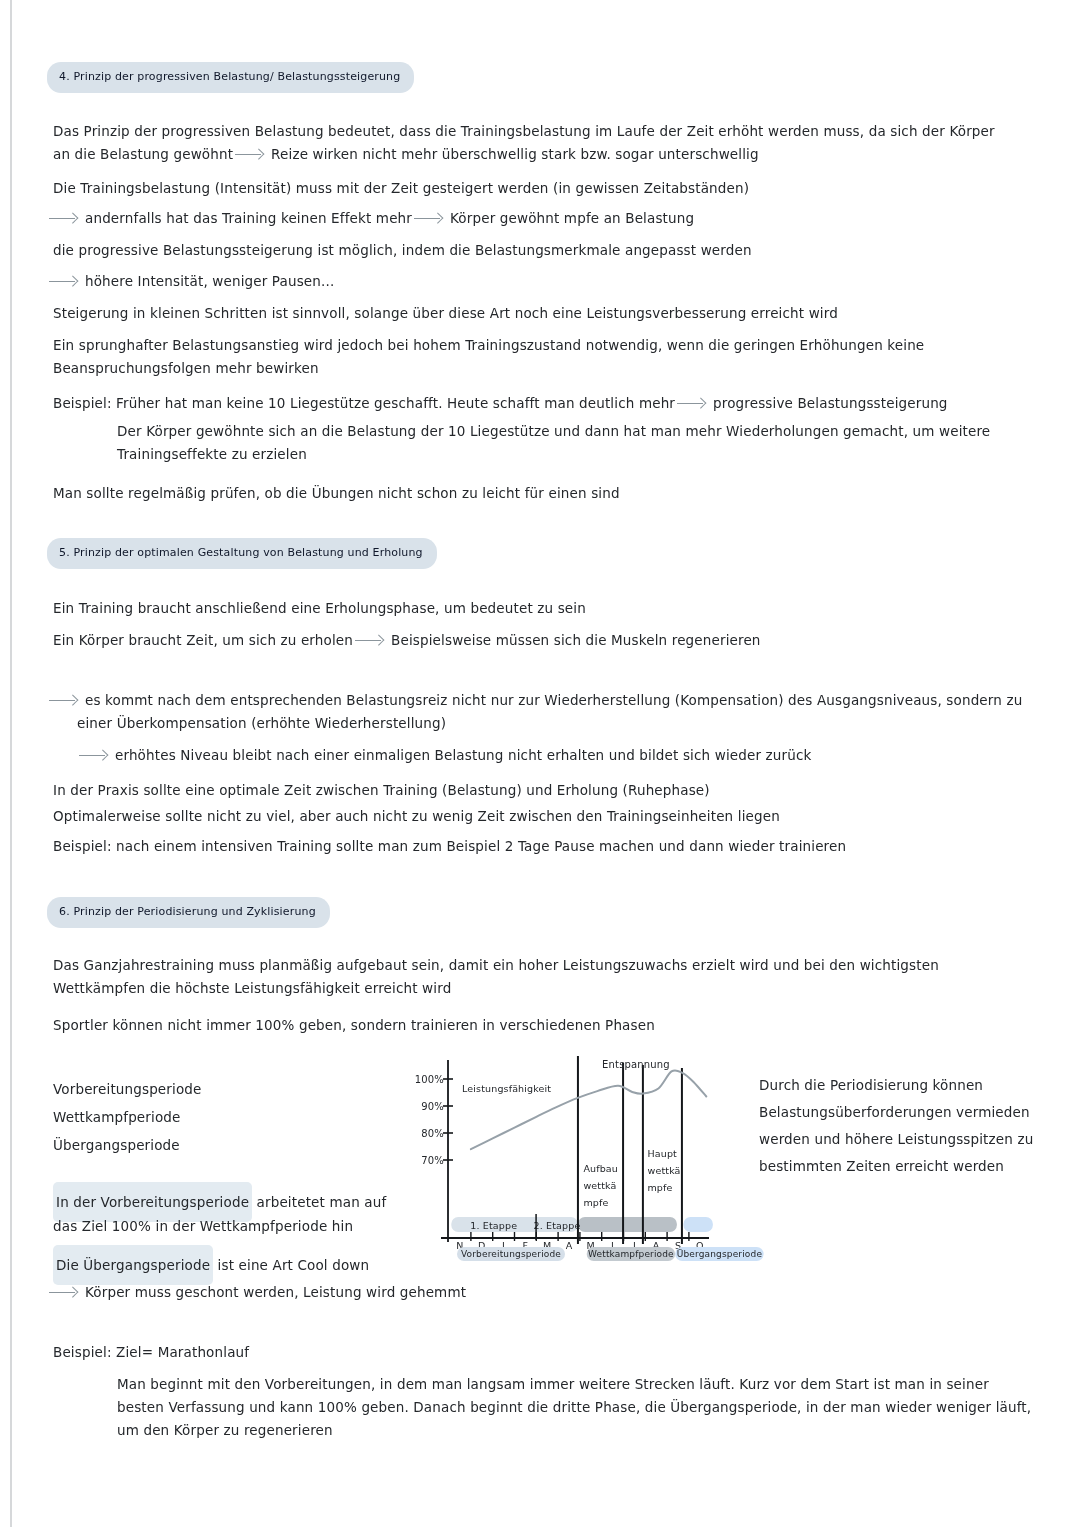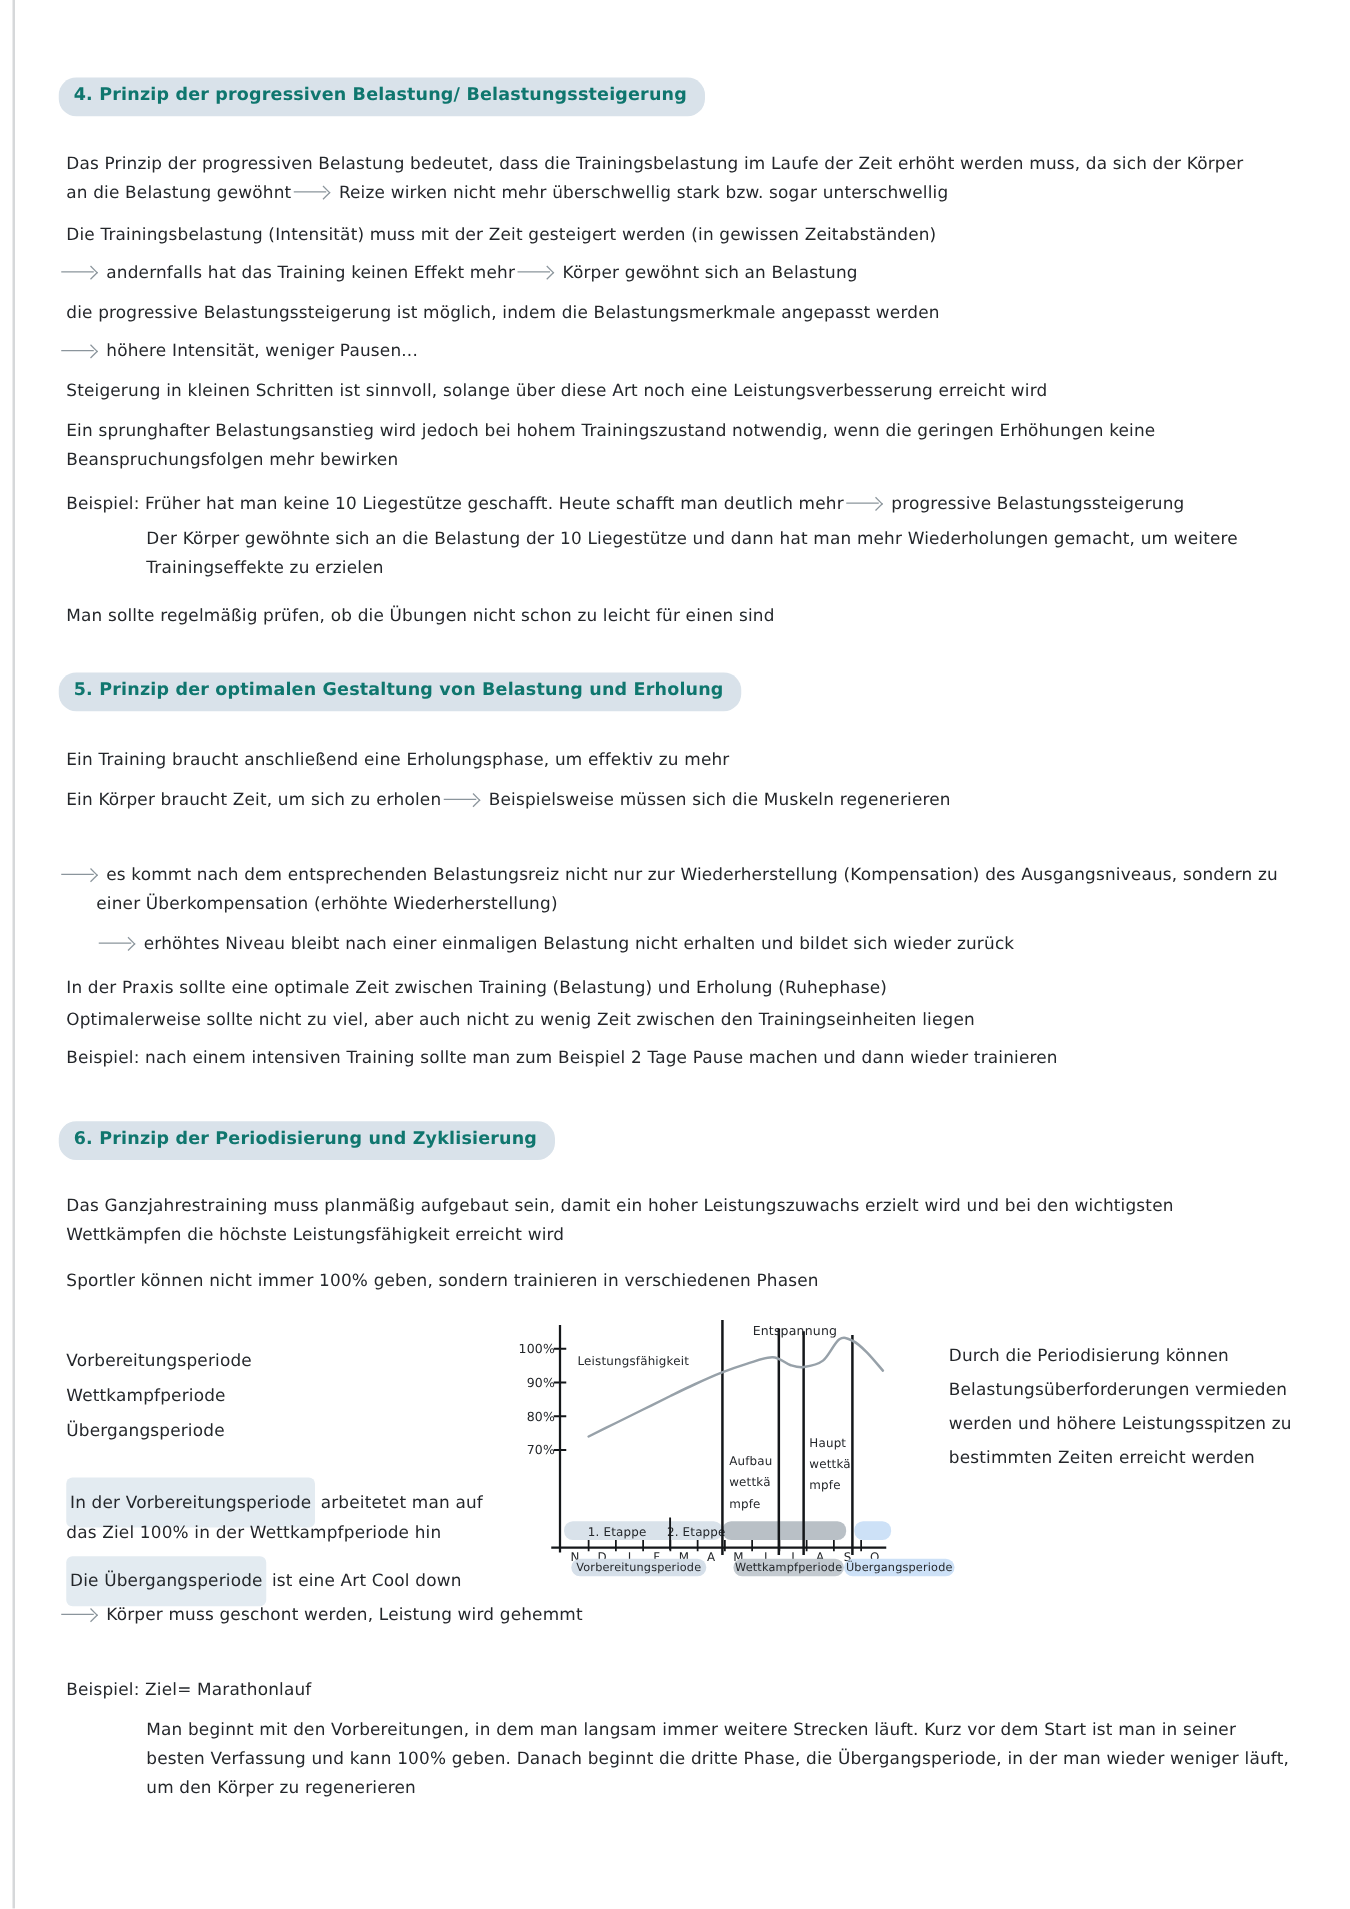--- a/index.html
+++ b/index.html
@@ -2,21 +2,21 @@
 <html><head>
 <meta charset="utf-8">
 <style>
   html,body{margin:0;padding:0;background:#fff;}
   .page{position:relative;width:1080px;height:1527px;background:#ffffff;overflow:hidden;
         font-family:"DejaVu Sans",sans-serif;font-size:13.5px;line-height:23px;
         color:#24272b;letter-spacing:0.15px;}
   .margin-line{position:absolute;left:10px;top:0;width:2px;height:100%;background:#d6d8da;}
   .abs{position:absolute;left:53px;white-space:nowrap;}
   .pill{display:inline-block;background:#d9e2ea;border-radius:14px;padding:3px 14px 5px 12px;
-        font-size:14px;font-weight:700;color:#0f766e;}
+        font-size:11px;font-weight:400;color:#0f172a;}
   .hl{background:#e3ebf1;border-radius:5px;padding:12px 3px;}
   .arr{display:inline-block;position:relative;width:28px;height:11px;vertical-align:middle;
        margin:0 8px 2px 2px;}
   .arr::before{content:"";position:absolute;left:0;top:5px;width:26px;height:1.6px;background:#8b959c;}
   .arr::after{content:"";position:absolute;right:1px;top:1.9px;width:6.5px;height:6.5px;
        border-top:1.6px solid #8b959c;border-right:1.6px solid #8b959c;transform:rotate(45deg);}
   .lh28{line-height:28px;}
   .lh27{line-height:27px;margin-left:11px;}
   .lh24{line-height:24px;}
   svg text{font-family:"DejaVu Sans",sans-serif;fill:#24272b;}
@@ -35,21 +35,21 @@
     <span>Das Prinzip der progressiven Belastung bedeutet, dass die Trainingsbelastung im Laufe der Zeit erhöht werden muss, da sich der Körper</span>
   </div>
   <div class="abs" style="top:143px">
     <span>an die Belastung gewöhnt</span><span class="arr"></span><span>Reize wirken nicht mehr überschwellig stark bzw. sogar unterschwellig</span>
   </div>
 
   <div class="abs" style="top:177px">
     <span>Die Trainingsbelastung (Intensität) muss mit der Zeit gesteigert werden (in gewissen Zeitabständen)</span>
   </div>
   <div class="abs" style="top:207px;left:47px">
-    <span class="arr"></span><span>andernfalls hat das Training keinen Effekt mehr</span><span class="arr"></span><span>Körper gewöhnt sich an Belastung</span>
+    <span class="arr"></span><span>andernfalls hat das Training keinen Effekt mehr</span><span class="arr"></span><span>Körper gewöhnt mpfe an Belastung</span>
   </div>
 
   <div class="abs" style="top:239px">
     <span>die progressive Belastungssteigerung ist möglich, indem die Belastungsmerkmale angepasst werden</span>
   </div>
   <div class="abs" style="top:270px;left:47px">
     <span class="arr"></span><span>höhere Intensität, weniger Pausen...</span>
   </div>
 
   <div class="abs" style="top:302px">
@@ -71,21 +71,21 @@
 
   <div class="abs" style="top:482px">
     <span>Man sollte regelmäßig prüfen, ob die Übungen nicht schon zu leicht für einen sind</span>
   </div>
 
   <div class="abs" style="top:538px;left:47px">
     <span class="pill">5. Prinzip der optimalen Gestaltung von Belastung und Erholung</span>
   </div>
 
   <div class="abs" style="top:597px">
-    <span>Ein Training braucht anschließend eine Erholungsphase, um effektiv zu mehr</span>
+    <span>Ein Training braucht anschließend eine Erholungsphase, um bedeutet zu sein</span>
   </div>
   <div class="abs" style="top:629px">
     <span>Ein Körper braucht Zeit, um sich zu erholen</span><span class="arr"></span><span>Beispielsweise müssen sich die Muskeln regenerieren</span>
   </div>
   <div class="abs" style="top:689px;left:47px">
     <div><span class="arr"></span><span>es kommt nach dem entsprechenden Belastungsreiz nicht nur zur Wiederherstellung (Kompensation) des Ausgangsniveaus, sondern zu</span></div>
     <div style="padding-left:30px">einer Überkompensation (erhöhte Wiederherstellung)</div>
   </div>
   <div class="abs" style="top:744px;left:77px">
     <span class="arr"></span><span>erhöhtes Niveau bleibt nach einer einmaligen Belastung nicht erhalten und bildet sich wieder zurück</span>

